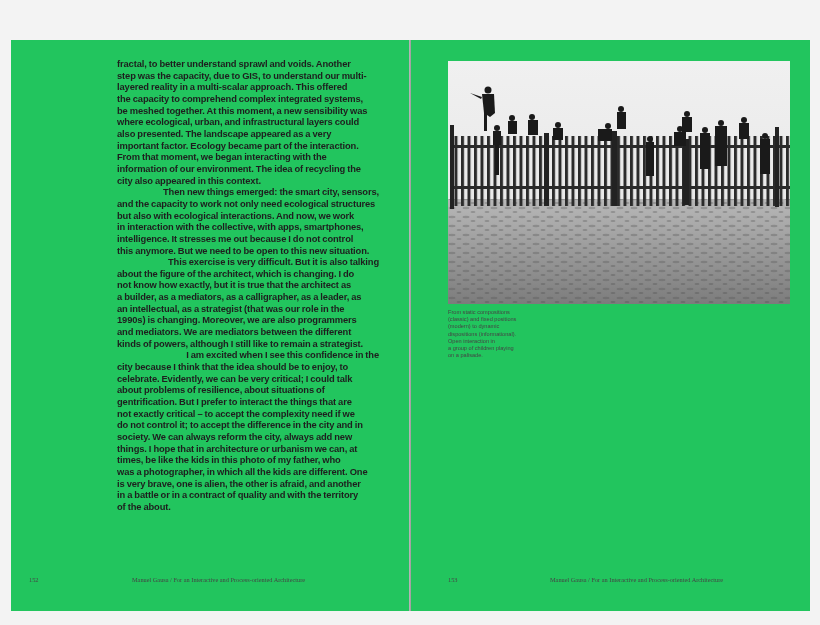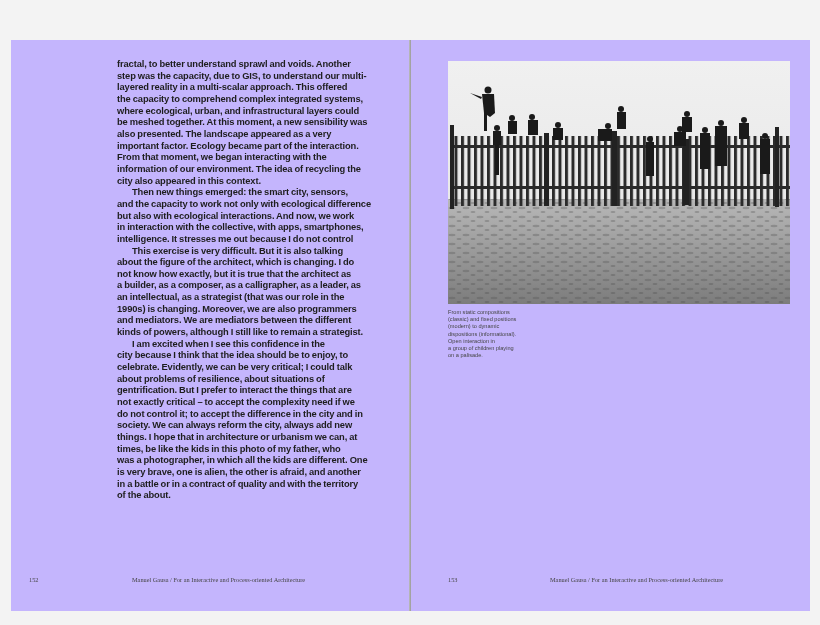--- a/index.html
+++ b/index.html
@@ -2,35 +2,35 @@
 <html><head>
 <meta charset="utf-8">
 <style>
   html, body { margin: 0; padding: 0; }
   body {
     width: 820px; height: 625px; background: #f3f3f3;
     position: relative; overflow: hidden;
     font-family: "Liberation Sans", sans-serif;
   }
   .page {
-    position: absolute; top: 40px; height: 571px; background: #c4b5fd;
+    position: absolute; top: 40px; height: 571px; background: #22c55e;
   }
   .page-left { left: 11px; width: 398px; }
   .page-right { left: 411px; width: 399px; }
   .spine {
     position: absolute; left: 409px; top: 40px; width: 2px; height: 571px;
     background: linear-gradient(to right, #bdbdbd, #9a9a9a);
   }
   .body-text {
     position: absolute; left: 106px; top: 19px; width: 262px;
     font-size: 9.35px; line-height: 11.66px; color: #1e1e1e;
     font-weight: bold; letter-spacing: -0.12px; word-spacing: -0.4px;
   }
   .body-text p { margin: 0; white-space: nowrap; }
-  .body-text p.indent { text-indent: 15px; }
+  .body-text p.indent { text-indent: 15px; text-align: right; }
   .folio {
     position: absolute; top: 536px; font-family: "Liberation Serif", serif;
     font-size: 6.3px; color: #444; white-space: nowrap;
   }
   .photo {
     position: absolute; left: 37px; top: 21px; width: 342px; height: 243px;
     overflow: hidden; background: #e9e9e9;
   }
   .caption {
     position: absolute; left: 37px; top: 269px; width: 100px;
@@ -40,38 +40,39 @@
 </style>
 </head>
 <body>
 
 <div class="page page-left">
   <div class="body-text">
     <p>fractal, to better understand sprawl and voids. Another</p>
     <p>step was the capacity, due to GIS, to understand our multi-</p>
     <p>layered reality in a multi-scalar approach. This offered</p>
     <p>the capacity to comprehend complex integrated systems,</p>
+    <p>be meshed together. At this moment, a new sensibility was</p>
     <p>where ecological, urban, and infrastructural layers could</p>
-    <p>be meshed together. At this moment, a new sensibility was</p>
     <p>also presented. The landscape appeared as a very</p>
     <p>important factor. Ecology became part of the interaction.</p>
     <p>From that moment, we began interacting with the</p>
     <p>information of our environment. The idea of recycling the</p>
     <p>city also appeared in this context.</p>
 
     <p class="indent">Then new things emerged: the smart city, sensors,</p>
-    <p>and the capacity to work not only with ecological difference</p>
+    <p>and the capacity to work not only need ecological structures</p>
     <p>but also with ecological interactions. And now, we work</p>
     <p>in interaction with the collective, with apps, smartphones,</p>
     <p>intelligence. It stresses me out because I do not control</p>
+    <p>this anymore. But we need to be open to this new situation.</p>
 
     <p class="indent">This exercise is very difficult. But it is also talking</p>
     <p>about the figure of the architect, which is changing. I do</p>
     <p>not know how exactly, but it is true that the architect as</p>
-    <p>a builder, as a composer, as a calligrapher, as a leader, as</p>
+    <p>a builder, as a mediators, as a calligrapher, as a leader, as</p>
     <p>an intellectual, as a strategist (that was our role in the</p>
     <p>1990s) is changing. Moreover, we are also programmers</p>
     <p>and mediators. We are mediators between the different</p>
     <p>kinds of powers, although I still like to remain a strategist.</p>
 
     <p class="indent">I am excited when I see this confidence in the</p>
     <p>city because I think that the idea should be to enjoy, to</p>
     <p>celebrate. Evidently, we can be very critical; I could talk</p>
     <p>about problems of resilience, about situations of</p>
     <p>gentrification. But I prefer to interact the things that are</p>

